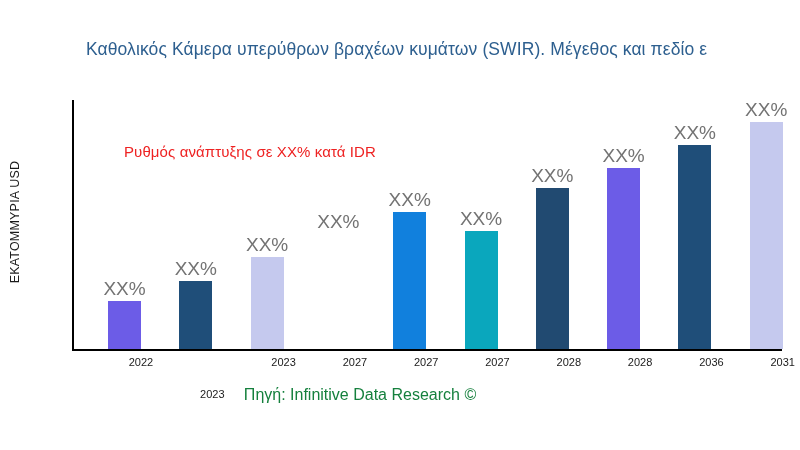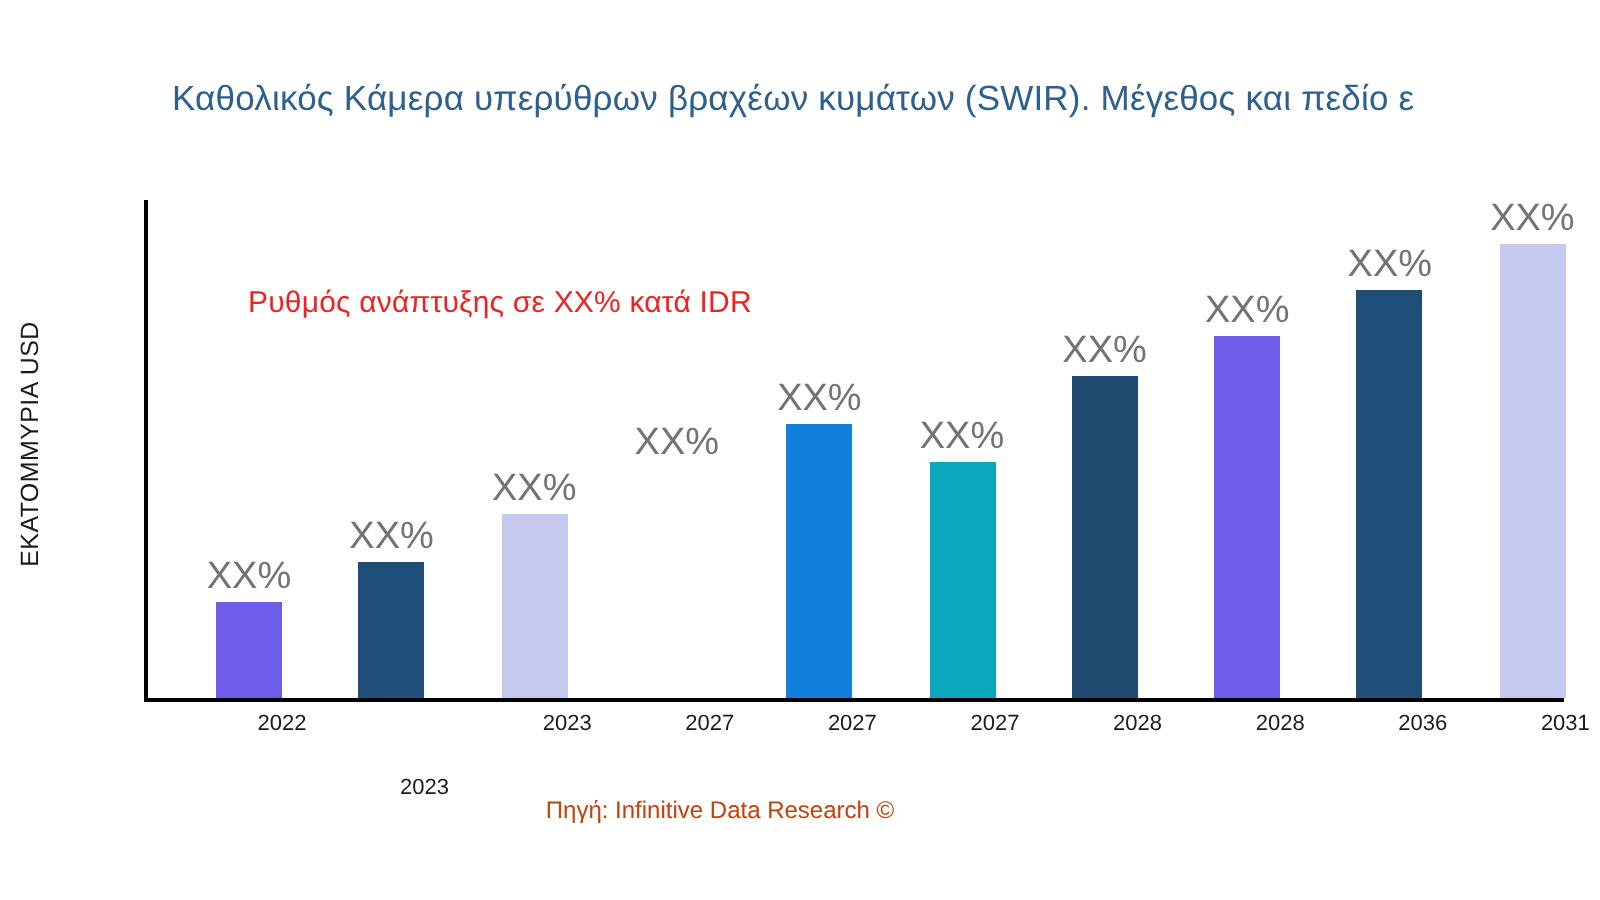--- a/index.html
+++ b/index.html
@@ -112,25 +112,25 @@
     top: 143px;
     font-size: 15px;
     color: #ee2222;
     white-space: nowrap;
     letter-spacing: 0.1px;
   }
   
   .source {
     position: absolute;
     left: 0;
-    top: 398px;
+    top: 386px;
     width: 720px;
     text-align: center;
-    font-size: 12px;
-    color: #c2410c;
+    font-size: 16px;
+    color: #15803d;
   }
 </style>
 </head>
 <body>
 
 <div class="canvas">
 
   <div class="chart-title">Καθολικός Κάμερα υπερύθρων βραχέων κυμάτων (SWIR). Μέγεθος και πεδίο ε</div>
 
   <div class="ylabel-wrap">

